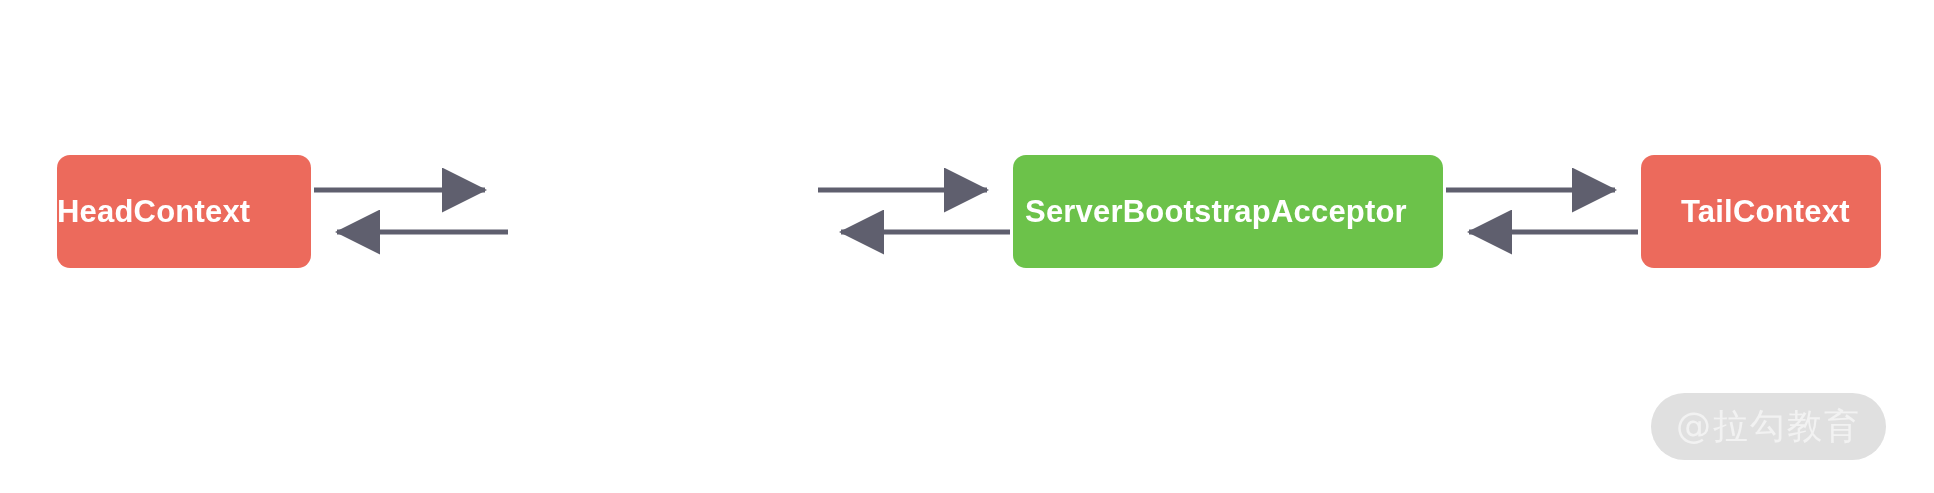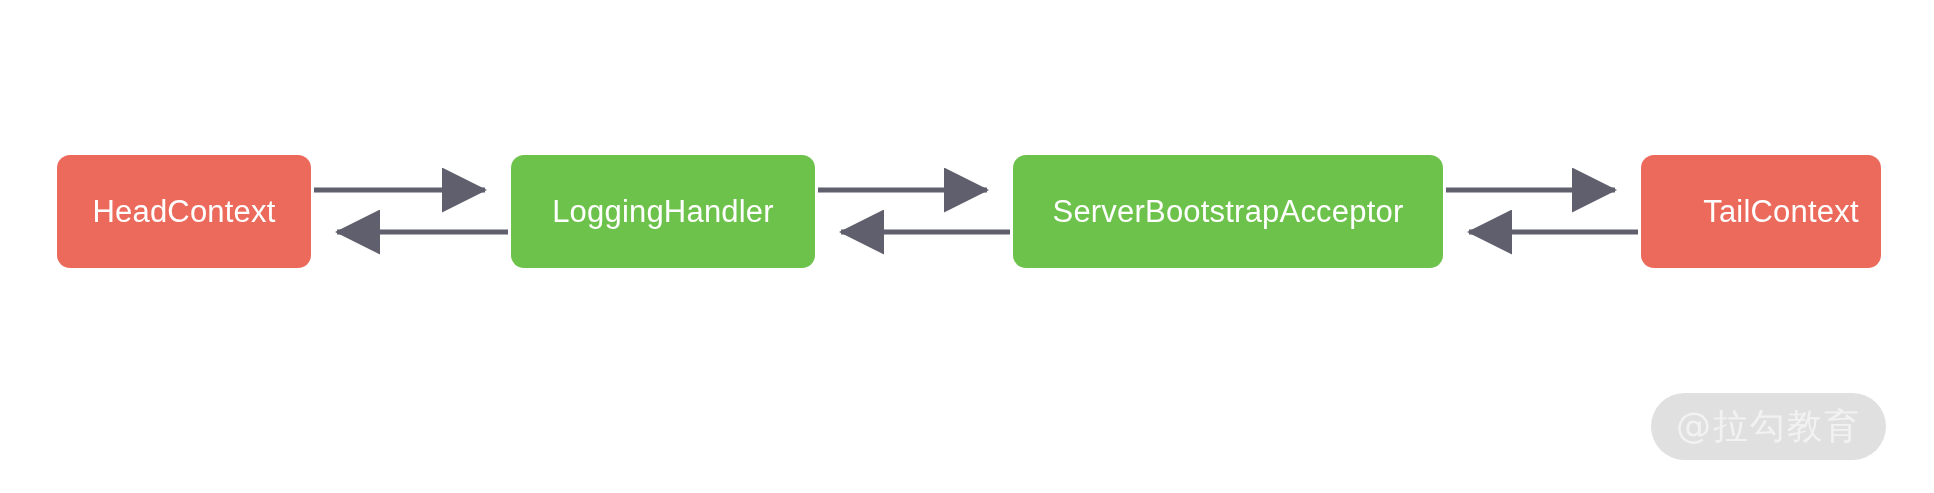--- a/index.html
+++ b/index.html
@@ -19,39 +19,38 @@
   }
 
   
   .node {
     position: absolute;
     top: 155px;
     height: 113px;
     border-radius: 13px;
     display: flex;
     align-items: center;
-    justify-content: center;
     color: #ffffff;
     font-size: 31px;
-    font-weight: 400;
+    font-weight: 700;
     letter-spacing: 0.2px;
     line-height: 1;
     white-space: nowrap;
     box-sizing: border-box;
     user-select: none;
   }
   .node-label {
     color: #ffffff;
     font-size: 31px;
     line-height: 1;
   }
 
   #node-head      { left: 57px;   width: 254px; }
   #node-logging   { left: 511px;  width: 304px; }
-  #node-acceptor  { left: 1013px; width: 430px; }
+  #node-acceptor  { left: 1013px; width: 430px; padding-left: 12px; }
   #node-tail      { left: 1641px; width: 240px; padding-left: 40px; }
 
   
   .arrow-group {
     position: absolute;
     top: 0;
     height: 493px;
     pointer-events: none;
   }
   .arrow-svg { display: block; }
@@ -117,23 +116,20 @@
       <g>
         <line x1="1638" y1="232" x2="1469" y2="232" stroke="#5f5f6e" stroke-width="5" marker-end="url(#arrow-left)"></line>
       </g>
     </svg>
   </div>
 
   <div class="node" id="node-head" style="background:#ec6a5c;">
     <span class="node-label">HeadContext</span>
   </div>
 
-  <div class="node" id="node-logging" style="background:#6cc24a;">
-    <span class="node-label">LoggingHandler</span>
-  </div>
 
   <div class="node" id="node-acceptor" style="background:#6cc24a;">
     <span class="node-label">ServerBootstrapAcceptor</span>
   </div>
 
   <div class="node" id="node-tail" style="background:#ec6a5c;">
     <span class="node-label">TailContext</span>
   </div>
 
   <div id="watermark">

